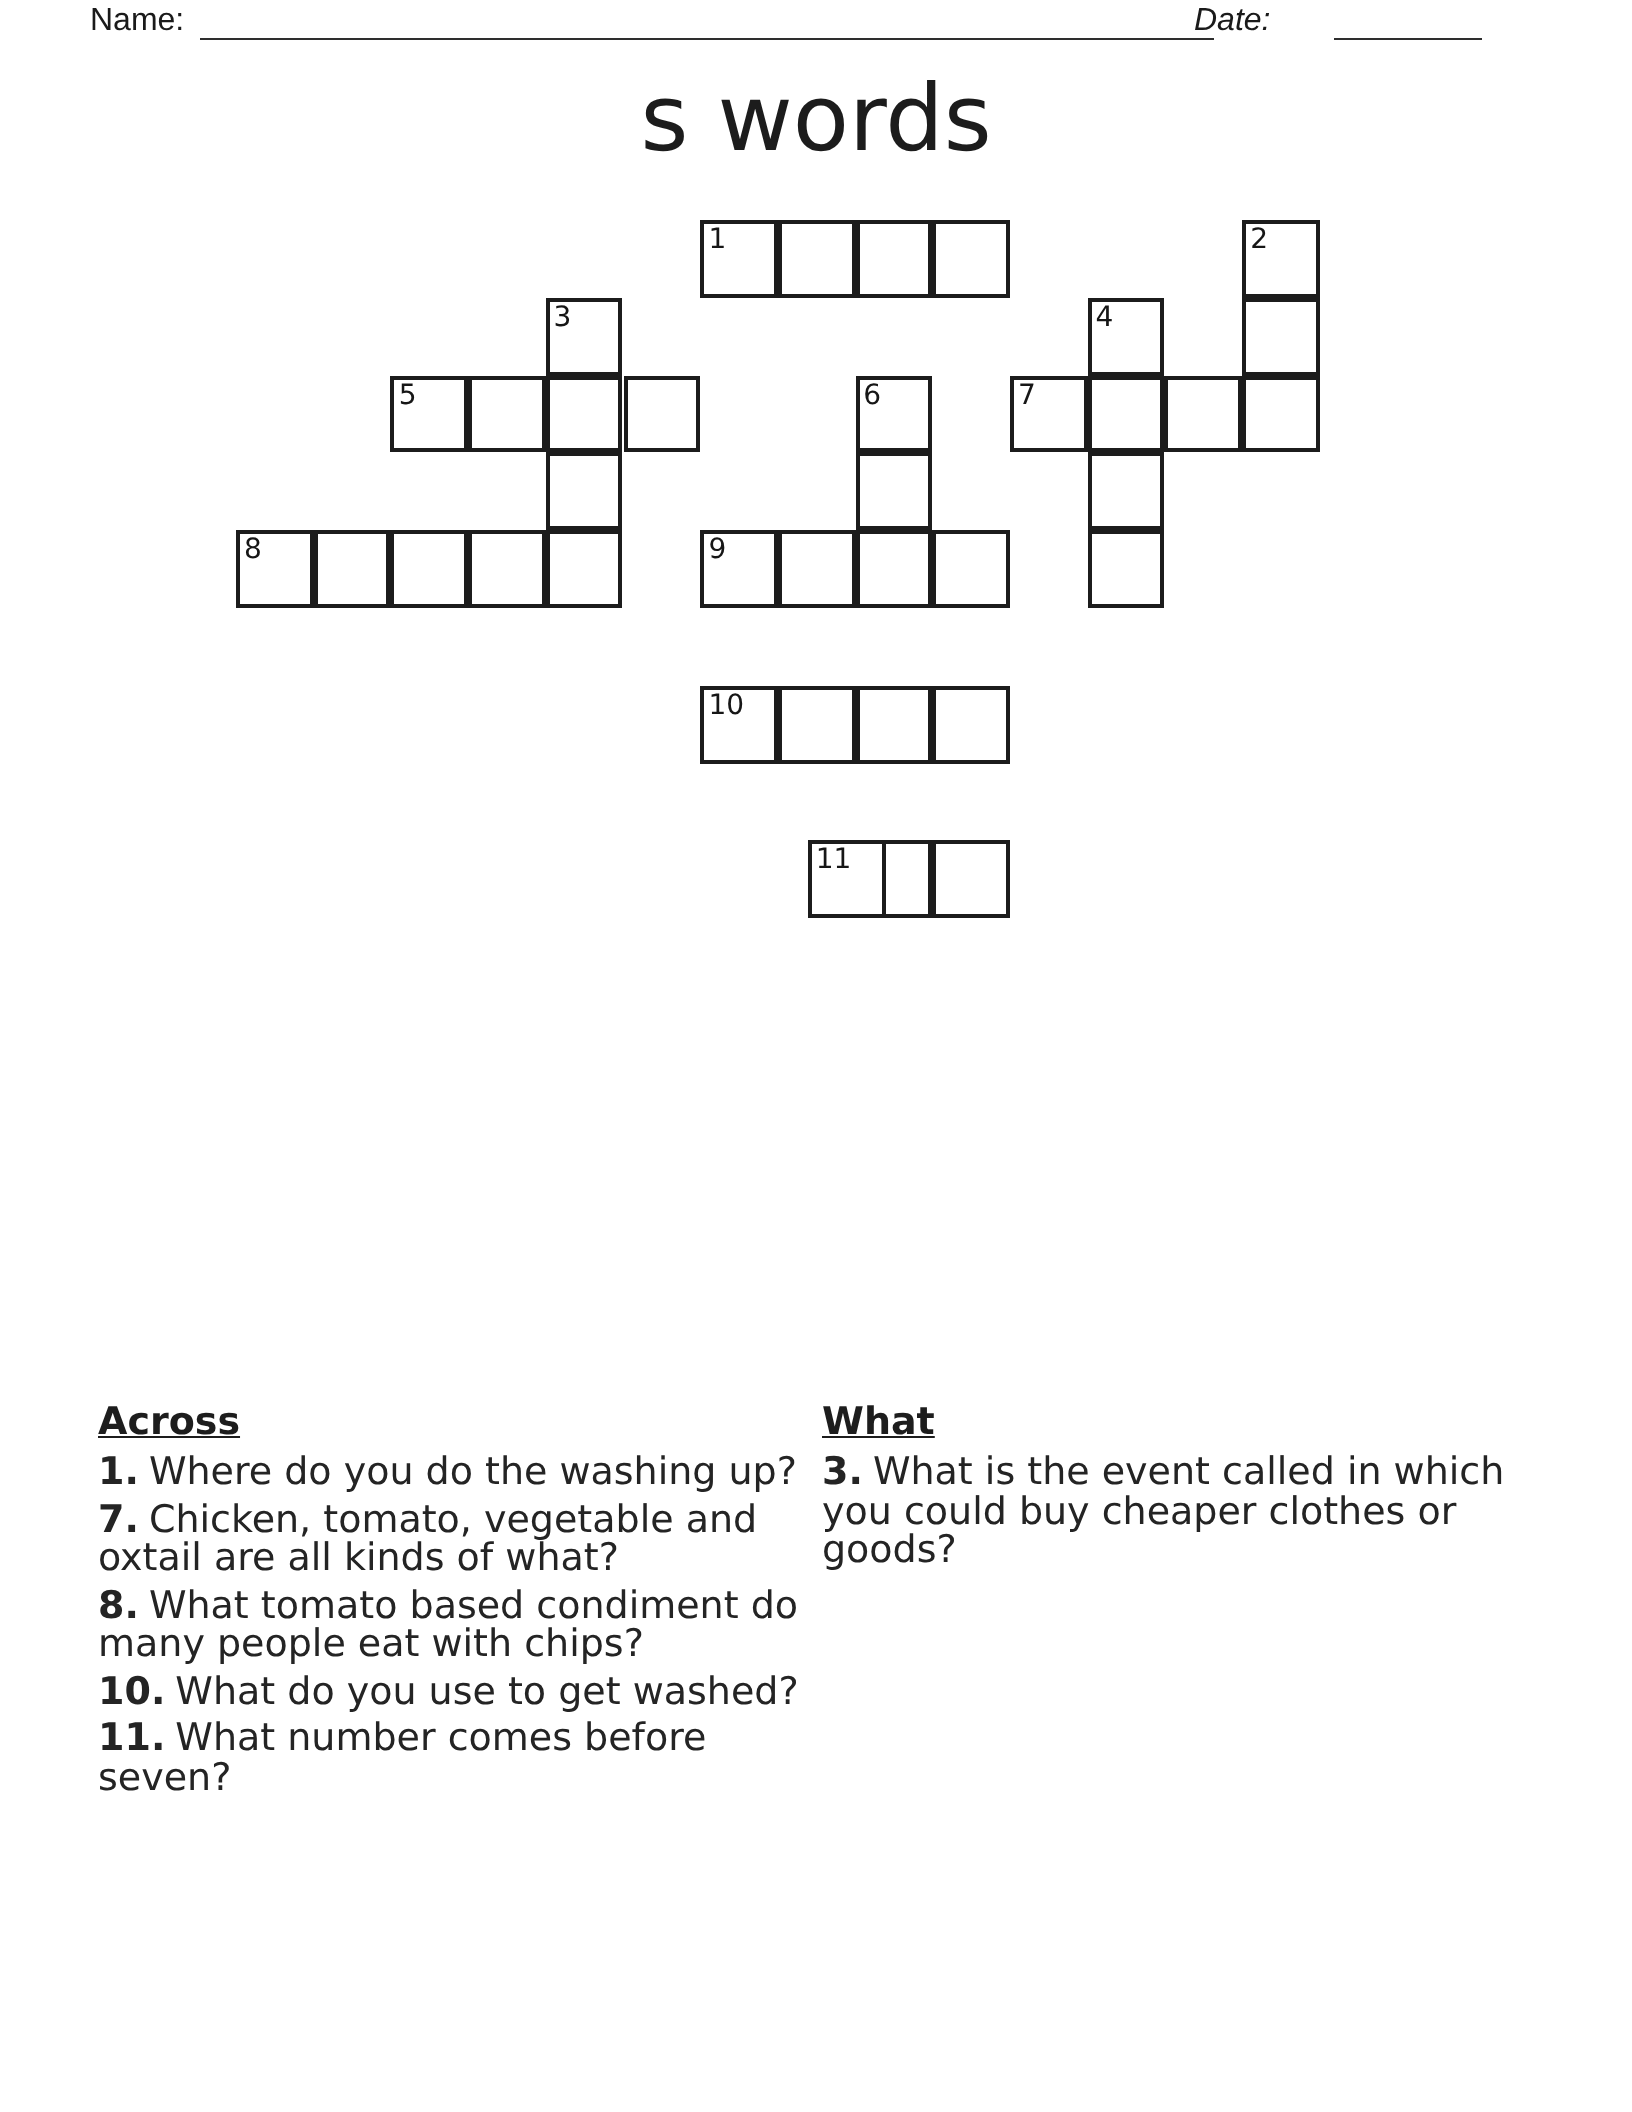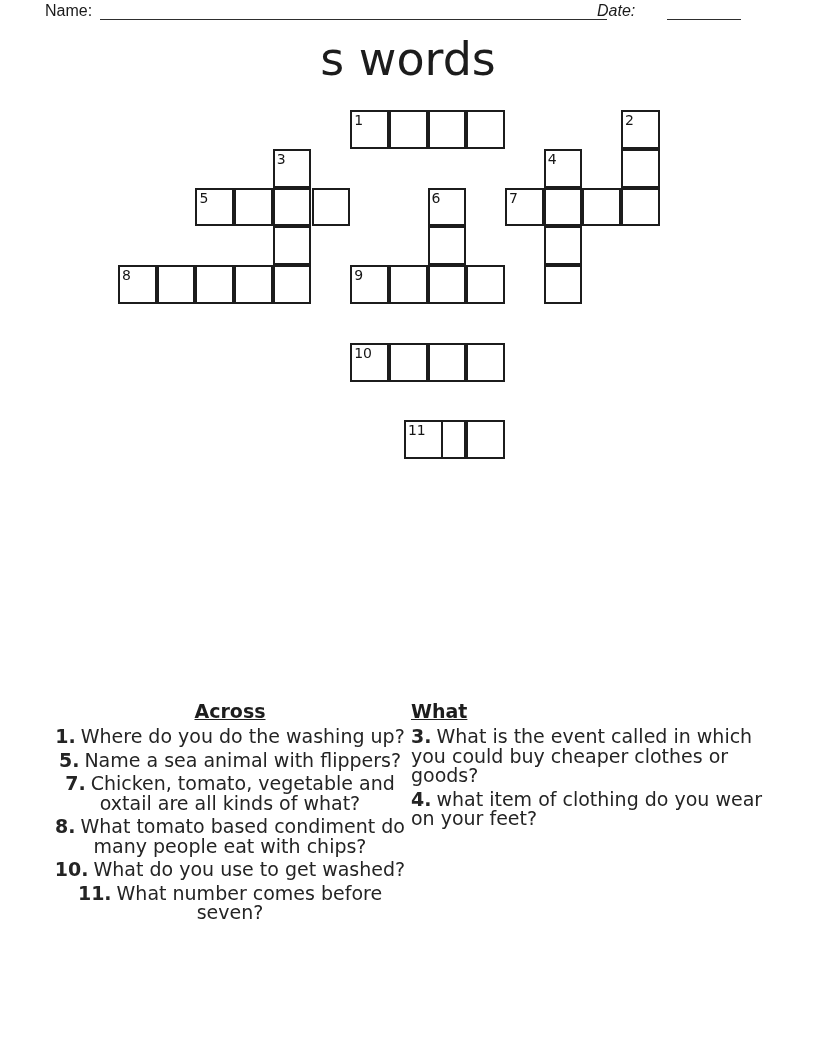--- a/index.html
+++ b/index.html
@@ -43,21 +43,21 @@
   .cellnum {
     position: absolute; left: 2px; top: 0;
     font-size: 14px; line-height: 16px; font-weight: 400; color: #161616;
   }
 
   
   .clues {
     position: absolute; top: 701px;
     font-size: 19px; line-height: 19.5px; color: #242424;
   }
-  .across-col { left: 49px;  width: 362px; text-align: center; }
+  .across-col { left: 49px;  width: 362px; }
   .down-col   { left: 411px; width: 374px; }
   .clues h2 {
     font-size: 19px; line-height: 20px; margin: 0 0 6px 0;
     font-weight: bold; text-decoration: underline; color: #1d1d1d;
   }
   .clue { margin: 0 0 4px 0; }
   .clue .num { font-weight: bold; margin-right: 5px; }
 </style>
 </head>
 <body>
@@ -137,38 +137,36 @@
       <div class="cell" style="left: 309.6px; top: 310.4px; width: 38.7px; height: 38.8px;"></div>
       <div class="cell" style="left: 348.3px; top: 310.4px; width: 38.7px; height: 38.8px;"></div>
     </div>
 
   <div class="clues across-col">
     <h2>Across</h2>
     <div>
 
         <p class="clue"><b class="num">1.</b><span class="txt">Where do you do the washing up?</span></p>
 
-        <p class="clue"><b class="num">5.</b><span class="txt">Name a sea animal with flippers?</span></p>
 
         <p class="clue"><b class="num">7.</b><span class="txt">Chicken, tomato, vegetable and oxtail are all kinds of what?</span></p>
 
         <p class="clue"><b class="num">8.</b><span class="txt">What tomato based condiment do many people eat with chips?</span></p>
 
 
         <p class="clue"><b class="num">10.</b><span class="txt">What do you use to get washed?</span></p>
 
         <p class="clue"><b class="num">11.</b><span class="txt">What number comes before seven?</span></p>
       </div>
   </div>
 
   <div class="clues down-col">
     <h2>What</h2>
     <div>
 
 
         <p class="clue"><b class="num">3.</b><span class="txt">What is the event called in which you could buy cheaper clothes or goods?</span></p>
 
-        <p class="clue"><b class="num">4.</b><span class="txt">what item of clothing do you wear on your feet?</span></p>
 
       </div>
   </div>
 
 </div>
 
 </body></html>

